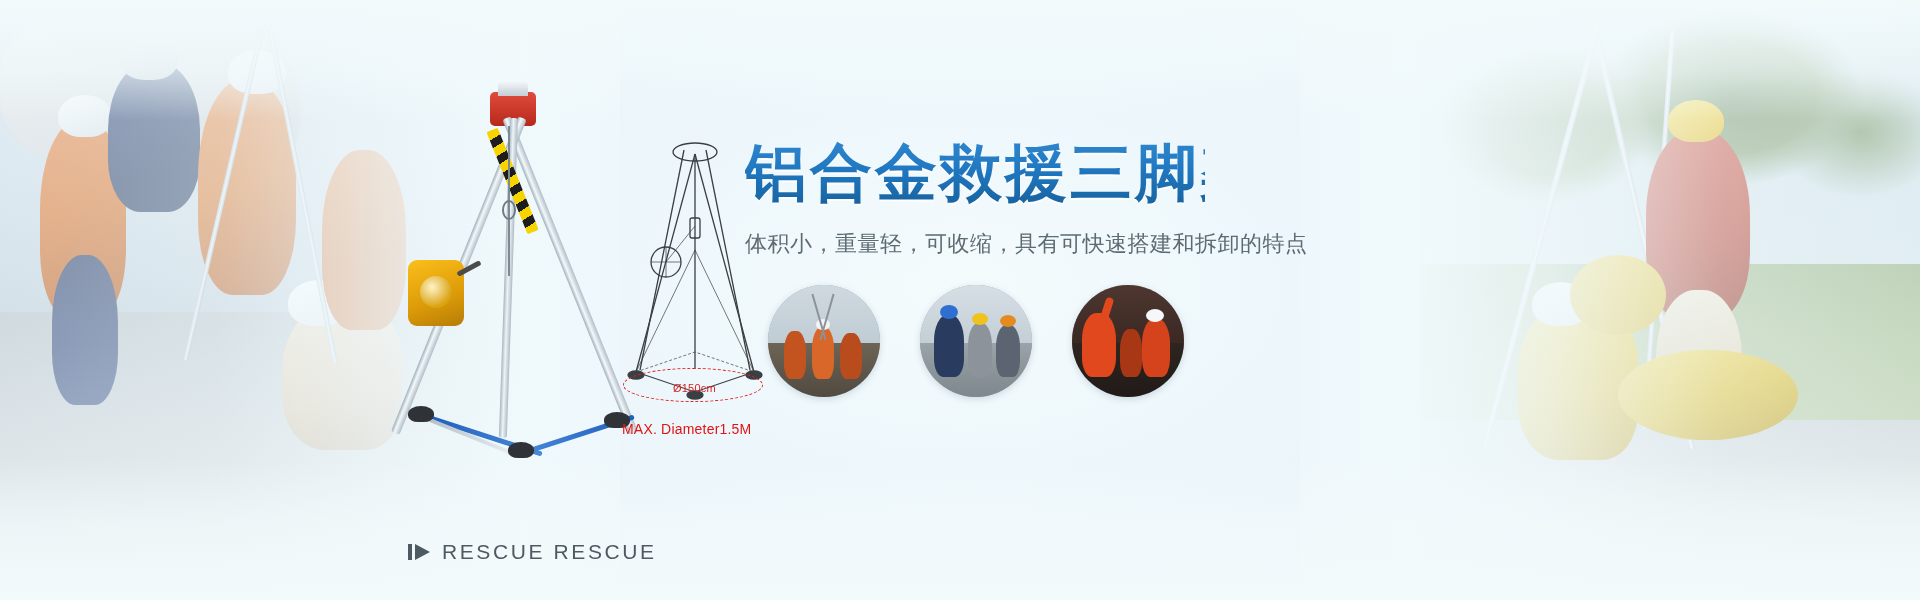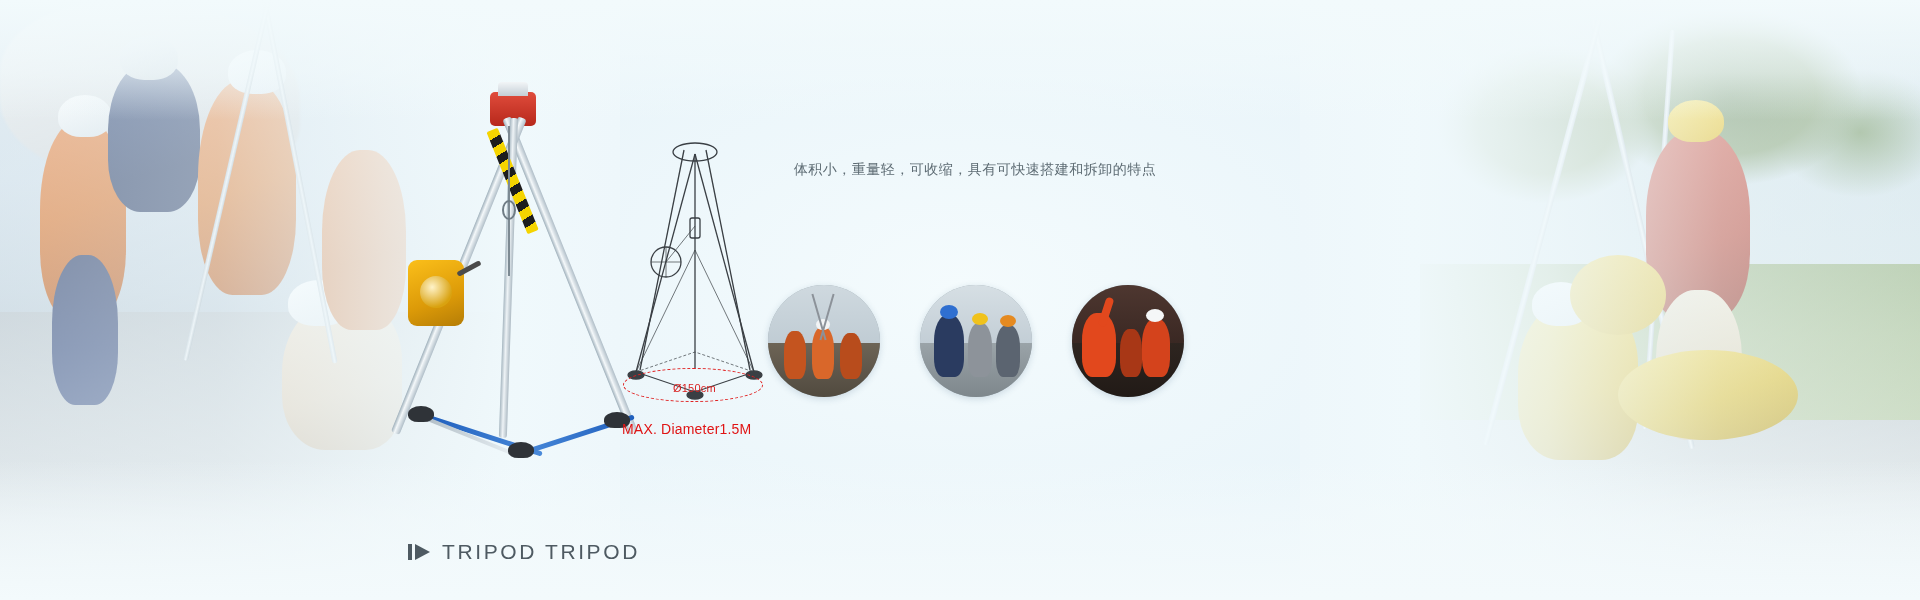--- a/index.html
+++ b/index.html
@@ -113,26 +113,25 @@
     white-space:nowrap;
     background:linear-gradient(180deg,#2f86cd 0%,#2079c2 40%,#18629f 100%);
     -webkit-background-clip:text;
     background-clip:text;
     color:transparent;
     -webkit-text-fill-color:transparent;
     text-shadow:none;
     filter:drop-shadow(0 2px 0 rgba(255,255,255,0.85));
   }
   #subtitle-1, #subtitle-2 {
-    font-size:14px;
+    font-size:22px;
     color:#5d6b73;
     letter-spacing:0.5px;
     white-space:nowrap;
     line-height:1.75;
-    font-family:Liberation Mono, monospace;
   }
   #subtitle-1 { margin-top:18px; }
 
   
   #circle-row {
     position:absolute; left:768px; top:285px;
     width:416px; display:flex; justify-content:space-between;
   }
   .circle-photo {
     width:112px; height:112px; border-radius:50%;
@@ -339,20 +338,21 @@
         <ellipse cx="154" cy="245" rx="8" ry="4" fill="#3a3f44"></ellipse>
       </g>
     </svg>
   </div>
 
   <div id="dia-ellipse"></div>
   <div id="dia-label">Ø150cm</div>
   <div id="maxdia-label">MAX. Diameter1.5M</div>
 
   <div id="headline">
+    <h1 id="main-title">铝合金救援三脚架</h1>
     <p id="subtitle-1">体积小，重量轻，可收缩，具有可快速搭建和拆卸的特点</p>
   </div>
 
   <div id="circle-row">
 
     <div class="circle-photo">
       <div class="cp-sky" style="background:linear-gradient(180deg,#cfd9df,#c0ccd4);"></div>
       <div class="cp-ground" style="background:linear-gradient(180deg,#6d6456,#514a3f);"></div>
       <div class="cp-fig" style="left:16px; top:46px; width:22px; height:48px; background:#c4541f;"></div>
       <div class="cp-fig" style="left:44px; top:42px; width:22px; height:52px; background:#d9672a;"></div>
@@ -386,18 +386,18 @@
       <div class="cp-fig" style="left:48px; top:44px; width:22px; height:48px; background:#a83716;"></div>
     </div>
 
   </div>
 
   <div id="rescue-caption">
     <svg id="play-icon" width="24" height="20" viewBox="0 0 24 20">
       <rect x="0" y="2" width="4" height="16" fill="#4e5a62"></rect>
       <polygon points="7,2 22,10 7,18" fill="#4e5a62"></polygon>
     </svg>
-    <span id="rescue-label">TRIPOD TRIPOD</span>
+    <span id="rescue-label">RESCUE RESCUE</span>
   </div>
 
   <div id="watermark"></div>
 
 </div>
 
 </body></html>

